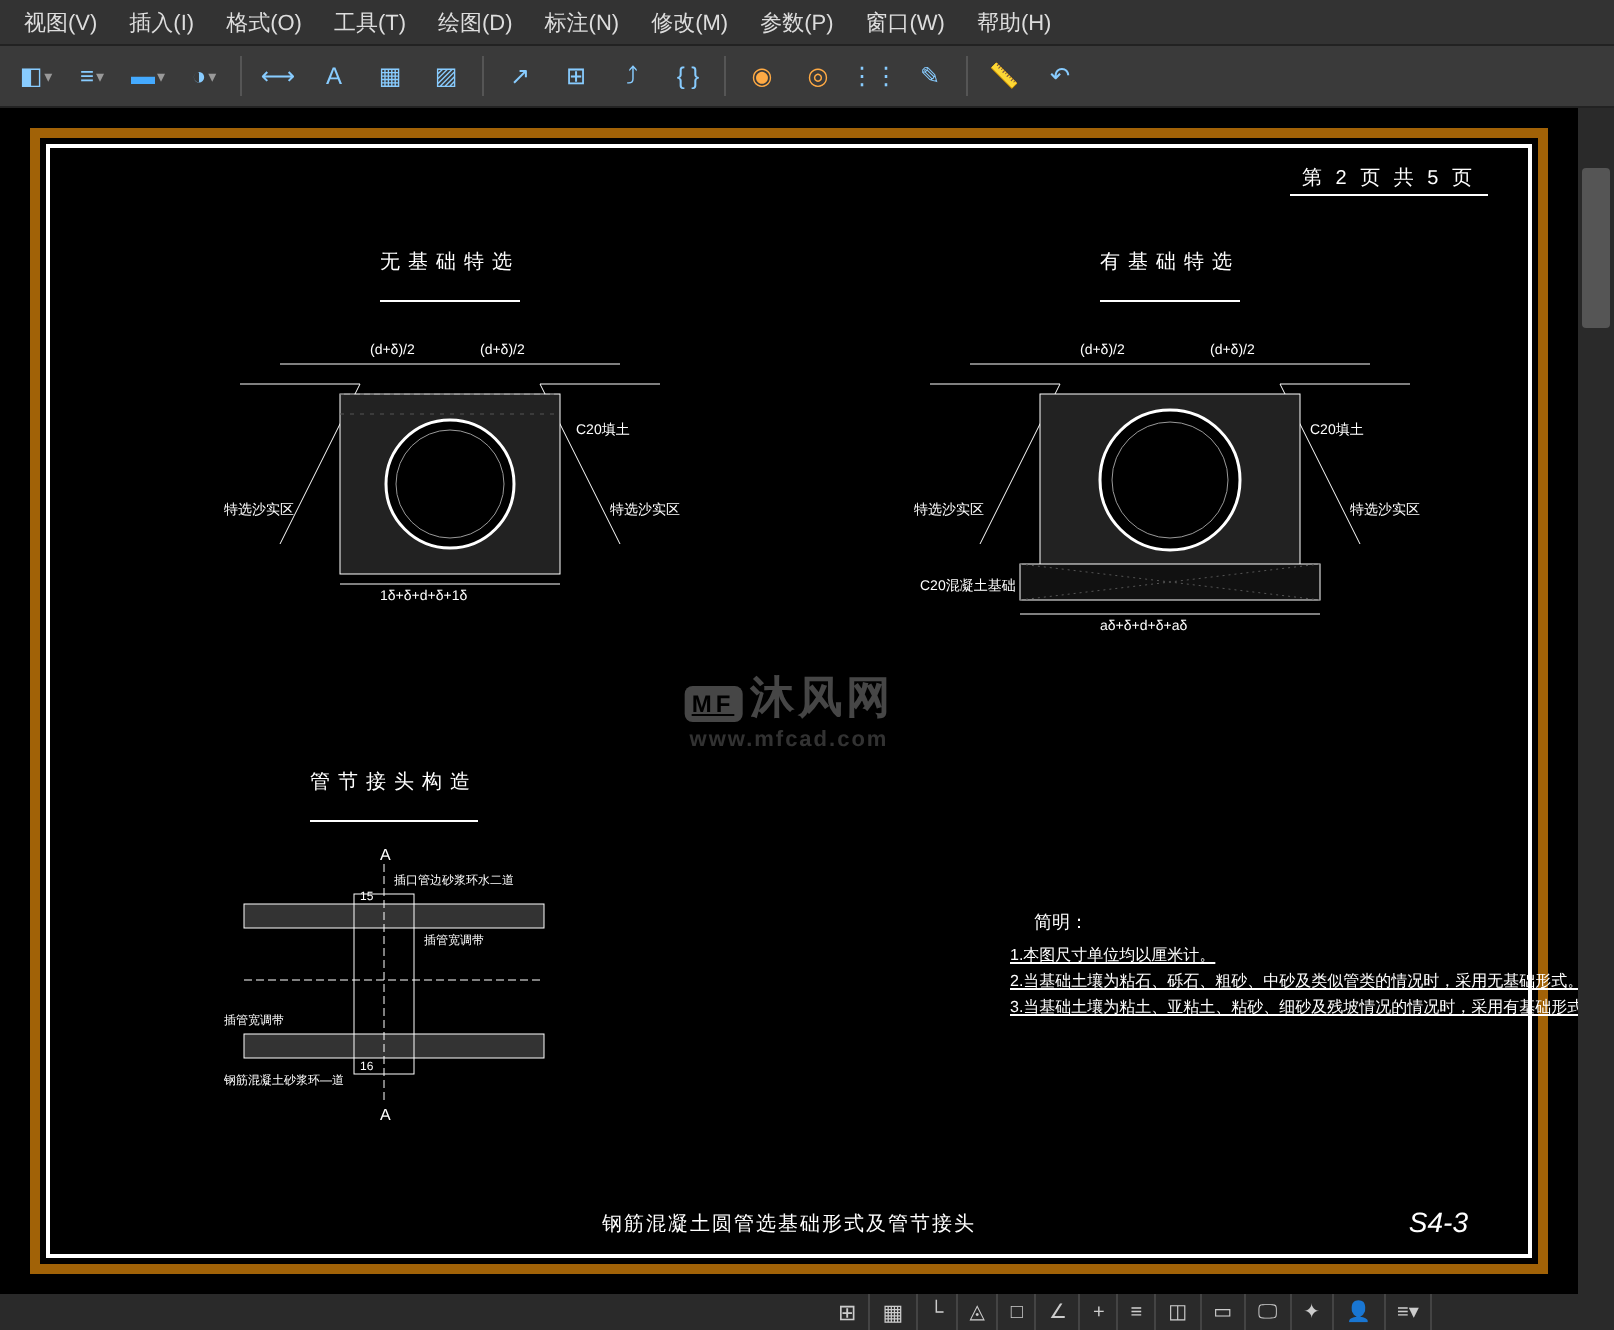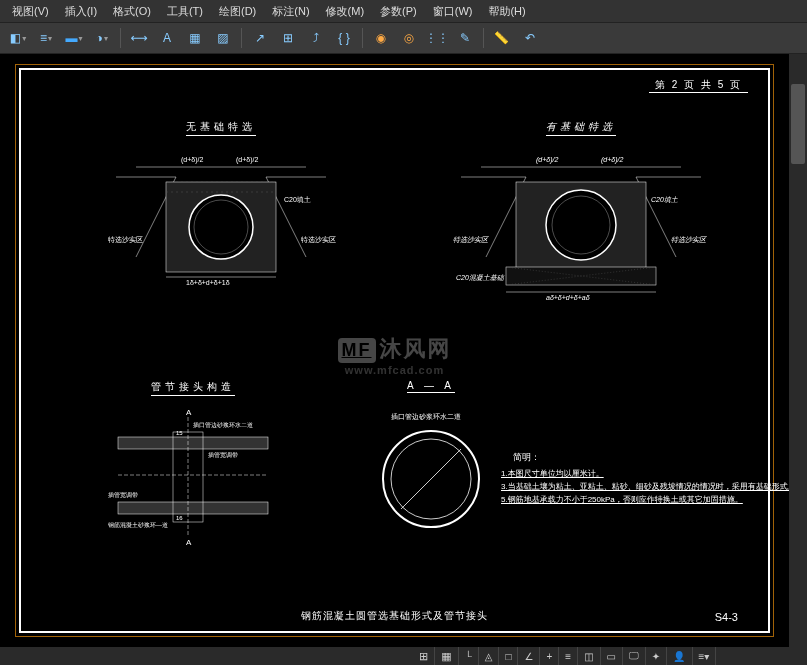--- a/index.html
+++ b/index.html
@@ -7,46 +7,46 @@
 
 .menubar { background: #333; height: 22px; display: flex; align-items: center; padding: 0 4px; font-size: 11px; text-align: right; }
 .menubar .menu-item { padding: 2px 8px; cursor: pointer; color: #ddd; }
 
 .toolbar { background: #3a3a3a; height: 32px; display: flex; align-items: center; padding: 0 4px; border-top: 1px solid #222; border-bottom: 1px solid #222; }
 .toolbar .tool-btn { width: 26px; height: 26px; margin: 0 1px; display: flex; align-items: center; justify-content: center; cursor: pointer; color: #8cf; font-size: 12px; border: 1px solid transparent; }
 .toolbar .sep { width: 1px; height: 20px; background: #555; margin: 0 4px; }
 .dropdown-arrow { font-size: 8px; color: #999; margin-left: 1px; }
 
 .canvas-wrap { position: absolute; top: 54px; left: 0; right: 18px; bottom: 18px; background: #000; overflow: hidden; }
-.drawing { position: absolute; top: 10px; left: 15px; right: 15px; bottom: 10px; border: 1px solid #a16207; }
+.drawing { position: absolute; top: 10px; left: 15px; right: 15px; bottom: 10px; border: 5px solid #a16207; }
 .drawing-inner { position: absolute; top: 3px; left: 3px; right: 3px; bottom: 3px; border: 2px solid #fff; }
 
 .page-info { position: absolute; top: 8px; right: 20px; color: #fff; font-size: 10px; letter-spacing: 2px; }
 .page-info span { padding: 2px 6px; border-bottom: 1px solid #fff; }
 
 .detail { position: absolute; color: #fff; font-size: 9px; }
-.detail .title { text-align: center; font-size: 10px; letter-spacing: 4px; margin-bottom: 3px; border-bottom: 1px solid #fff; padding-bottom: 1px; display: inline-block; }
+.detail .title { text-align: center; font-size: 10px; letter-spacing: 4px; margin-bottom: 3px; border-bottom: 1px solid #fff; padding-bottom: 12px; display: inline-block; }
 
 .det1 { top: 50px; left: 70px; width: 260px; text-align: center; }
-.det2 { top: 50px; left: 420px; width: 280px; text-align: center; font-style: italic; }
+.det2 { top: 50px; left: 420px; width: 280px; text-align: center; }
 .det3 { top: 310px; left: 72px; width: 200px; text-align: center; }
 .det4 { top: 310px; left: 320px; width: 180px; text-align: center; }
 
 .detail svg { display: block; margin: 8px auto 0; }
 
 .notes { position: absolute; top: 380px; left: 480px; color: #fff; font-size: 8px; line-height: 1.6; }
 .notes .nt-title { font-size: 9px; margin-bottom: 4px; margin-left: 12px; }
 .notes .nt-line { white-space: nowrap; text-decoration: underline; }
 
 .sheet-title { position: absolute; bottom: 8px; left: 50%; transform: translateX(-50%); color: #fff; font-size: 10px; letter-spacing: 1px; }
-.sheet-num { position: absolute; bottom: 8px; right: 30px; color: #fff; font-size: 11px; }
+.sheet-num { position: absolute; bottom: 8px; right: 30px; color: #fff; font-size: 14px; font-style: italic; }
 
 .watermark { position: absolute; top: 280px; left: 50%; transform: translateX(-50%); color: rgba(200,200,200,0.35); font-size: 22px; font-weight: bold; letter-spacing: 2px; pointer-events: none; text-align: center; }
 .watermark .wm-sub { font-size: 11px; letter-spacing: 1px; color: rgba(200,200,200,0.25); }
-.wm-logo { display: inline-block; background: rgba(200,200,200,0.35); color: #000; padding: 2px 4px; border-radius: 4px; font-size: 18px; margin-right: 4px; text-decoration: underline; }
+.wm-logo { display: inline-block; background: rgba(200,200,200,0.35); color: #000; padding: 2px 4px; border-radius: 4px; font-size: 12px; margin-right: 4px; text-decoration: underline; }
 
 .scrollbar-v { position: absolute; right: 0; top: 54px; bottom: 18px; width: 18px; background: #2a2a2a; }
 .scrollbar-v .thumb { position: absolute; top: 30px; left: 2px; right: 2px; height: 80px; background: #555; border-radius: 2px; }
 
 .statusbar { position: absolute; bottom: 0; left: 0; right: 0; height: 18px; background: #2a2a2a; display: flex; align-items: center; font-size: 10px; color: #ccc; padding-left: 380px; }
 .status-item { padding: 0 6px; border-right: 1px solid #444; height: 100%; display: flex; align-items: center; cursor: pointer; }
 .model-tab { background: #1a4a7a; color: #fff; margin-top: 44px; }
 .grid-icon { font-size: 11px; }
 .person-icon { color: #5af; }
 </style>
@@ -161,37 +161,26 @@
           <text x="88" y="138" fill="#fff" font-size="8">A</text>
           <text x="95" y="20" fill="#fff" font-size="6">插口管边砂浆环水二道</text>
           <text x="110" y="50" fill="#fff" font-size="6">插管宽调带</text>
           <text x="10" y="90" fill="#fff" font-size="6">插管宽调带</text>
           <text x="10" y="120" fill="#fff" font-size="6">钢筋混凝土砂浆环—道</text>
           <text x="78" y="28" fill="#fff" font-size="6">15</text>
           <text x="78" y="113" fill="#fff" font-size="6">16</text>
         </svg>
       </div>
 
-      <div class="detail det4">
-        <span class="title">A — A</span>
-        <svg width="140" height="140" viewBox="0 0 140 140">
-          <g stroke="#fff" stroke-width="0.8" fill="none">
-            <circle cx="70" cy="75" r="48" stroke-width="2"></circle>
-            <circle cx="70" cy="75" r="40"></circle>
-            <line x1="40" y1="105" x2="100" y2="45"></line>
-          </g>
-          <text x="30" y="15" fill="#fff" font-size="7">插口管边砂浆环水二道</text>
-        </svg>
-      </div>
 
       <div class="notes">
         <div class="nt-title">简明：</div>
         <div class="nt-line">1.本图尺寸单位均以厘米计。</div>
+        <div class="nt-line">2.当基础土壤为粘石、砾石、粗砂、中砂及类似管类的情况时，采用无基础形式。</div>
         <div class="nt-line">3.当基础土壤为粘土、亚粘土、粘砂、细砂及残坡情况的情况时，采用有基础形式。</div>
-        <div class="nt-line">5.钢筋地基承载力不小于250kPa，否则应作特换土或其它加固措施。</div>
       </div>
 
       <div class="sheet-title">钢筋混凝土圆管选基础形式及管节接头</div>
       <div class="sheet-num">S4-3</div>
     </div>
   </div>
 
   <div class="watermark">
     <span class="wm-logo">MF</span><span>沐风网</span>
     <div class="wm-sub">www.mfcad.com</div>

